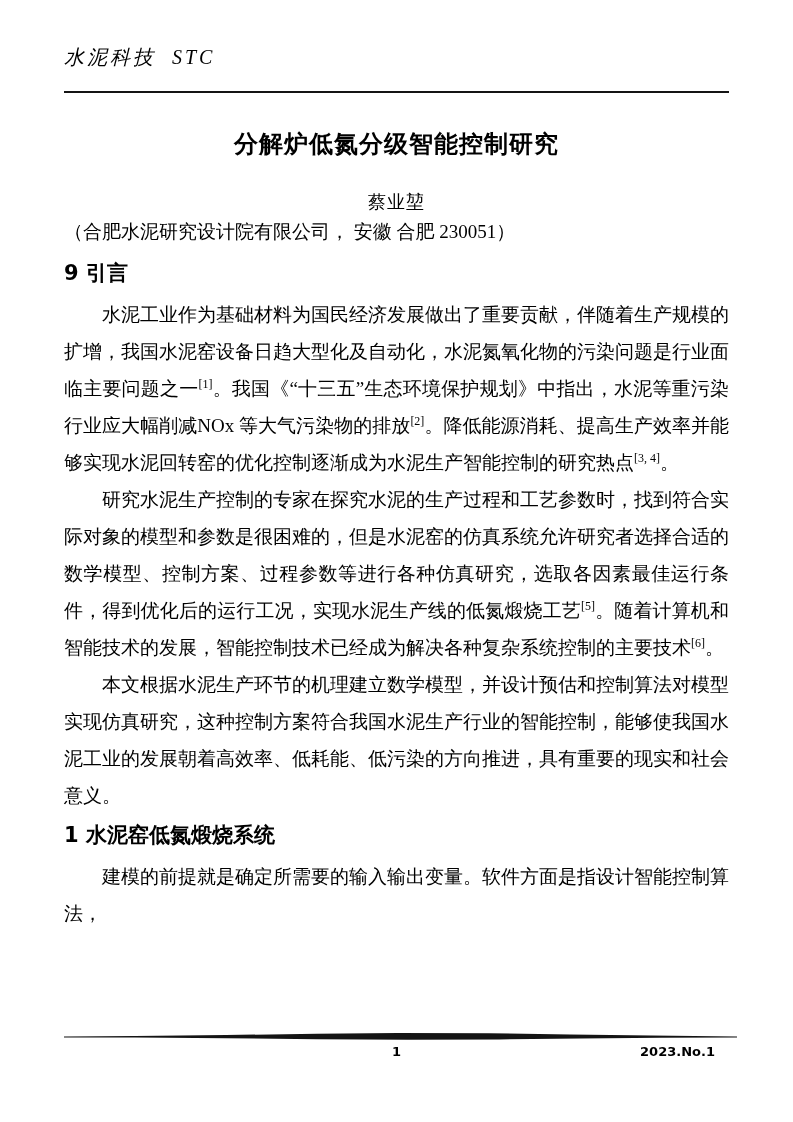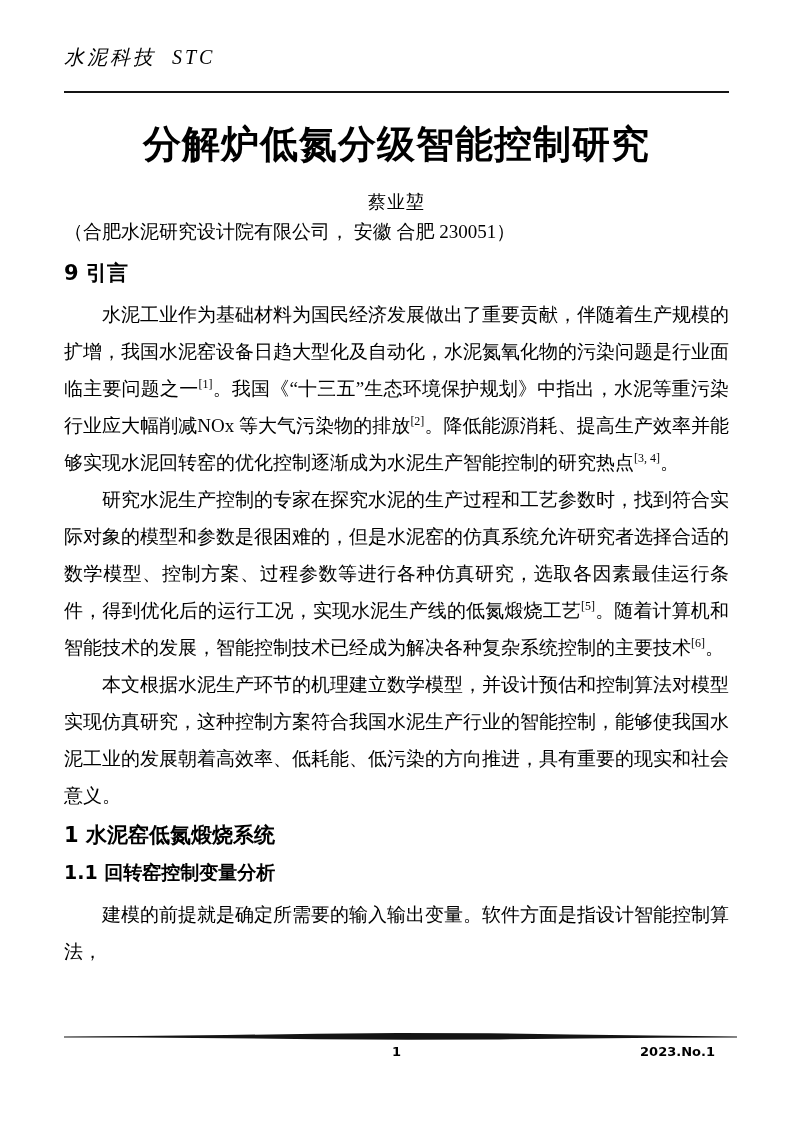--- a/index.html
+++ b/index.html
@@ -11,21 +11,21 @@
     position:absolute;top:44px;left:64px;right:64px;
     text-align:left;font-size:20px;font-style:italic;
     letter-spacing:3px;white-space:pre;
   }
   .header-rule{
     position:absolute;top:91px;left:64px;right:64px;height:2px;background:#141414;
   }
   .article-title{
     position:absolute;top:122px;left:40px;right:40px;text-align:center;
     font-family:"DejaVu Sans","Liberation Sans",sans-serif;
-    font-size:38px;font-weight:600;letter-spacing:1px;line-height:44px;
+    font-size:24px;font-weight:600;letter-spacing:1px;line-height:44px;
   }
   .author{
     position:absolute;top:190px;left:64px;right:64px;text-align:center;
     font-size:18px;letter-spacing:1px;
   }
   .affiliation{
     position:absolute;top:219px;left:64px;right:64px;text-align:left;
     font-size:19px;
   }
   .content{
@@ -73,21 +73,20 @@
 <div class="author">蔡业堃</div>
 
 <div class="affiliation">（合肥水泥研究设计院有限公司， 安徽 合肥 230051）</div>
 
 <div class="content">
     <h2 class="sec">9 引言</h2>
     <p>水泥工业作为基础材料为国民经济发展做出了重要贡献，伴随着生产规模的扩增，我国水泥窑设备日趋大型化及自动化，水泥氮氧化物的污染问题是行业面临主要问题之一<sup class="cite">[1]</sup>。我国《“十三五”生态环境保护规划》中指出，水泥等重污染行业应大幅削减NOx 等大气污染物的排放<sup class="cite">[2]</sup>。降低能源消耗、提高生产效率并能够实现水泥回转窑的优化控制逐渐成为水泥生产智能控制的研究热点<sup class="cite">[3, 4]</sup>。</p>
     <p>研究水泥生产控制的专家在探究水泥的生产过程和工艺参数时，找到符合实际对象的模型和参数是很困难的，但是水泥窑的仿真系统允许研究者选择合适的数学模型、控制方案、过程参数等进行各种仿真研究，选取各因素最佳运行条件，得到优化后的运行工况，实现水泥生产线的低氮煅烧工艺<sup class="cite">[5]</sup>。随着计算机和智能技术的发展，智能控制技术已经成为解决各种复杂系统控制的主要技术<sup class="cite">[6]</sup>。</p>
     <p>本文根据水泥生产环节的机理建立数学模型，并设计预估和控制算法对模型实现仿真研究，这种控制方案符合我国水泥生产行业的智能控制，能够使我国水泥工业的发展朝着高效率、低耗能、低污染的方向推进，具有重要的现实和社会意义。</p>
     <h2 class="sec">1 水泥窑低氮煅烧系统</h2>
-    <h3 class="subsec">1.1 回转窑控制变量分析</h3>
     <p>建模的前提就是确定所需要的输入输出变量。软件方面是指设计智能控制算法，</p>
   </div>
 
 <div class="footer-rule">
   <svg viewBox="0 0 665 10" preserveAspectRatio="none">
     <polygon fill="#141414" points="
       0,4.6 70,4.0 160,3.0 250,1.8 330,1.0 420,1.2 500,2.4 580,3.6 665,4.4
       665,5.6 590,5.8 510,6.4 430,7.4 340,7.8 250,7.2 160,6.2 70,5.6 0,5.4"></polygon>
   </svg>
 </div>

